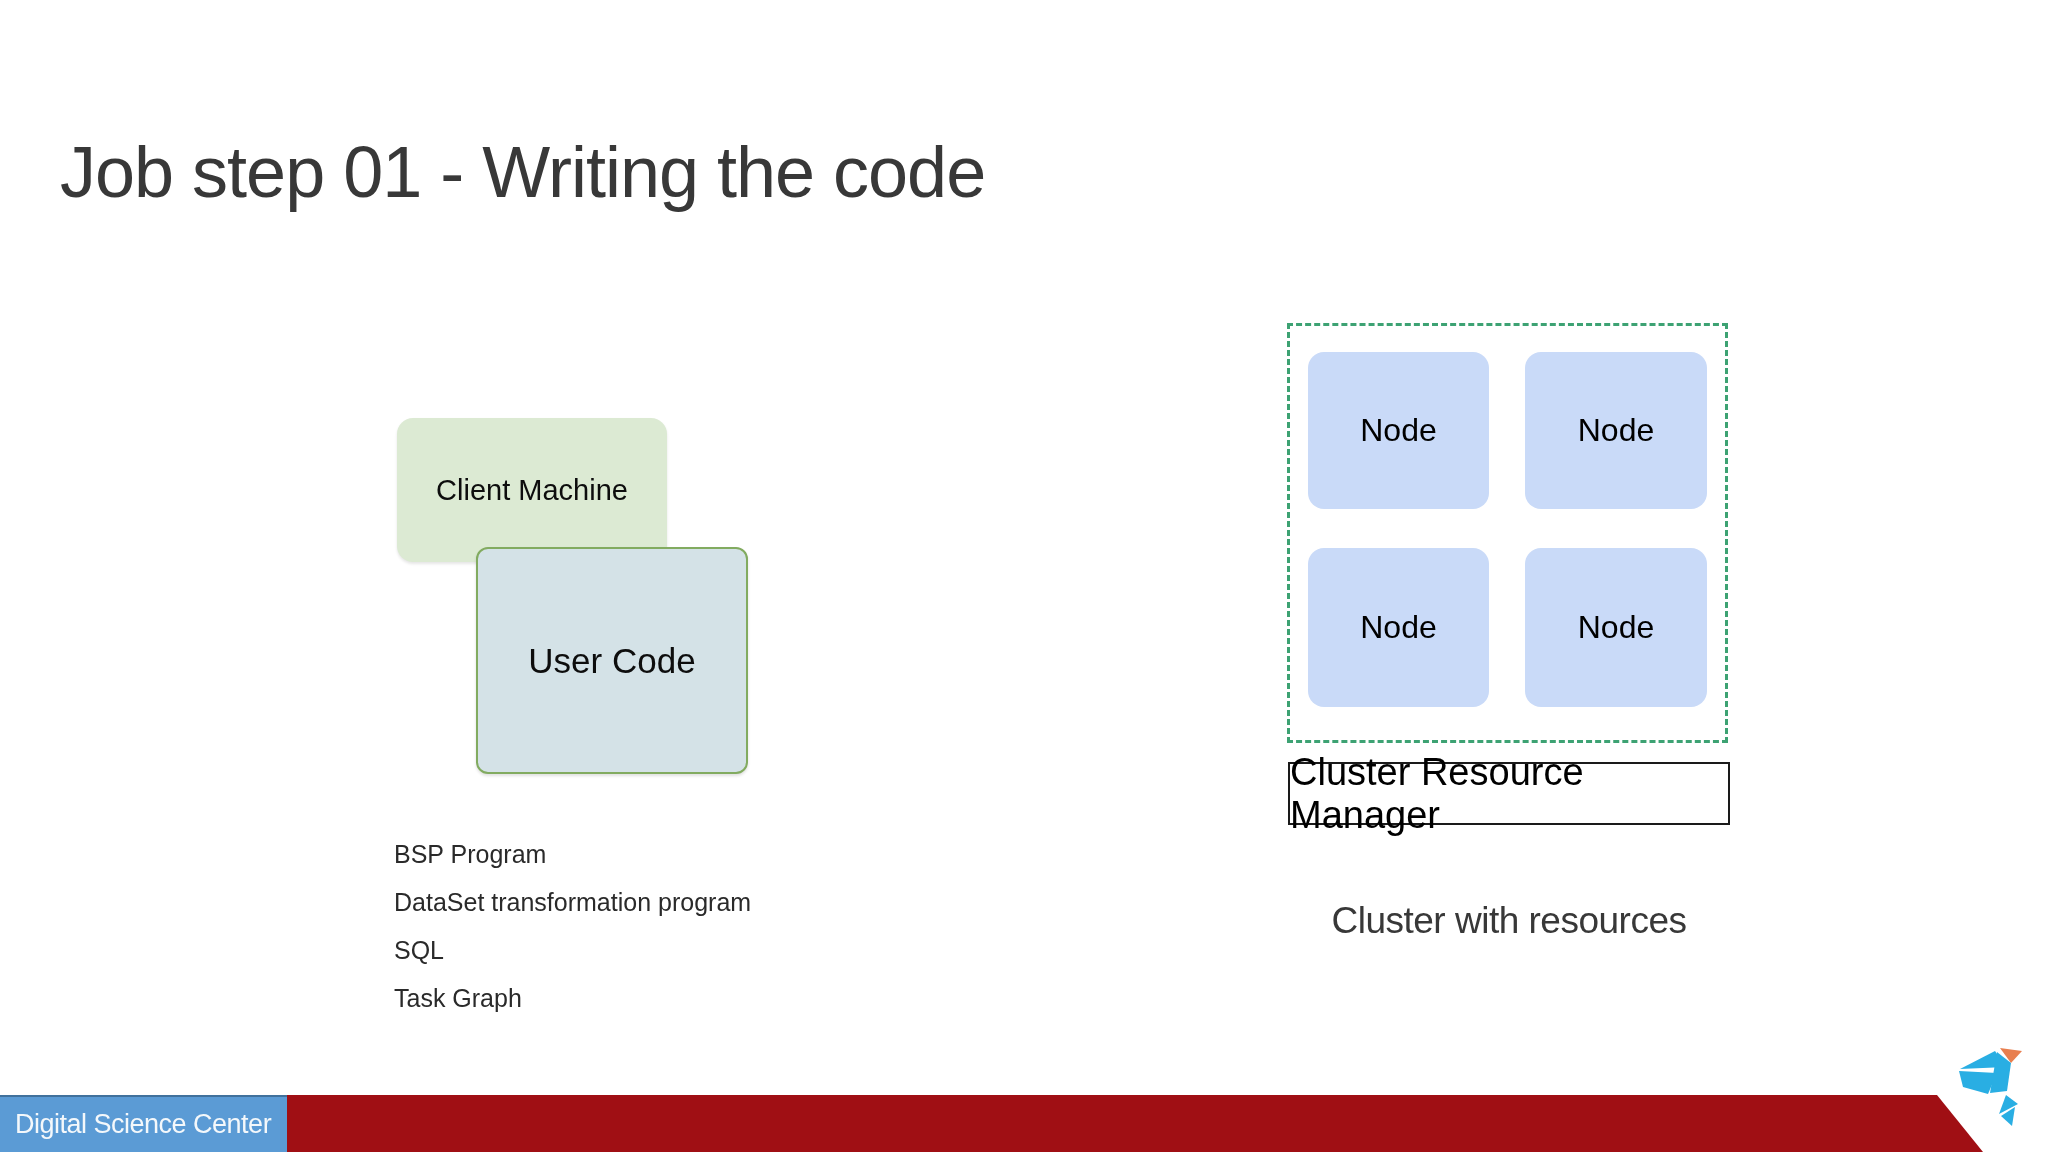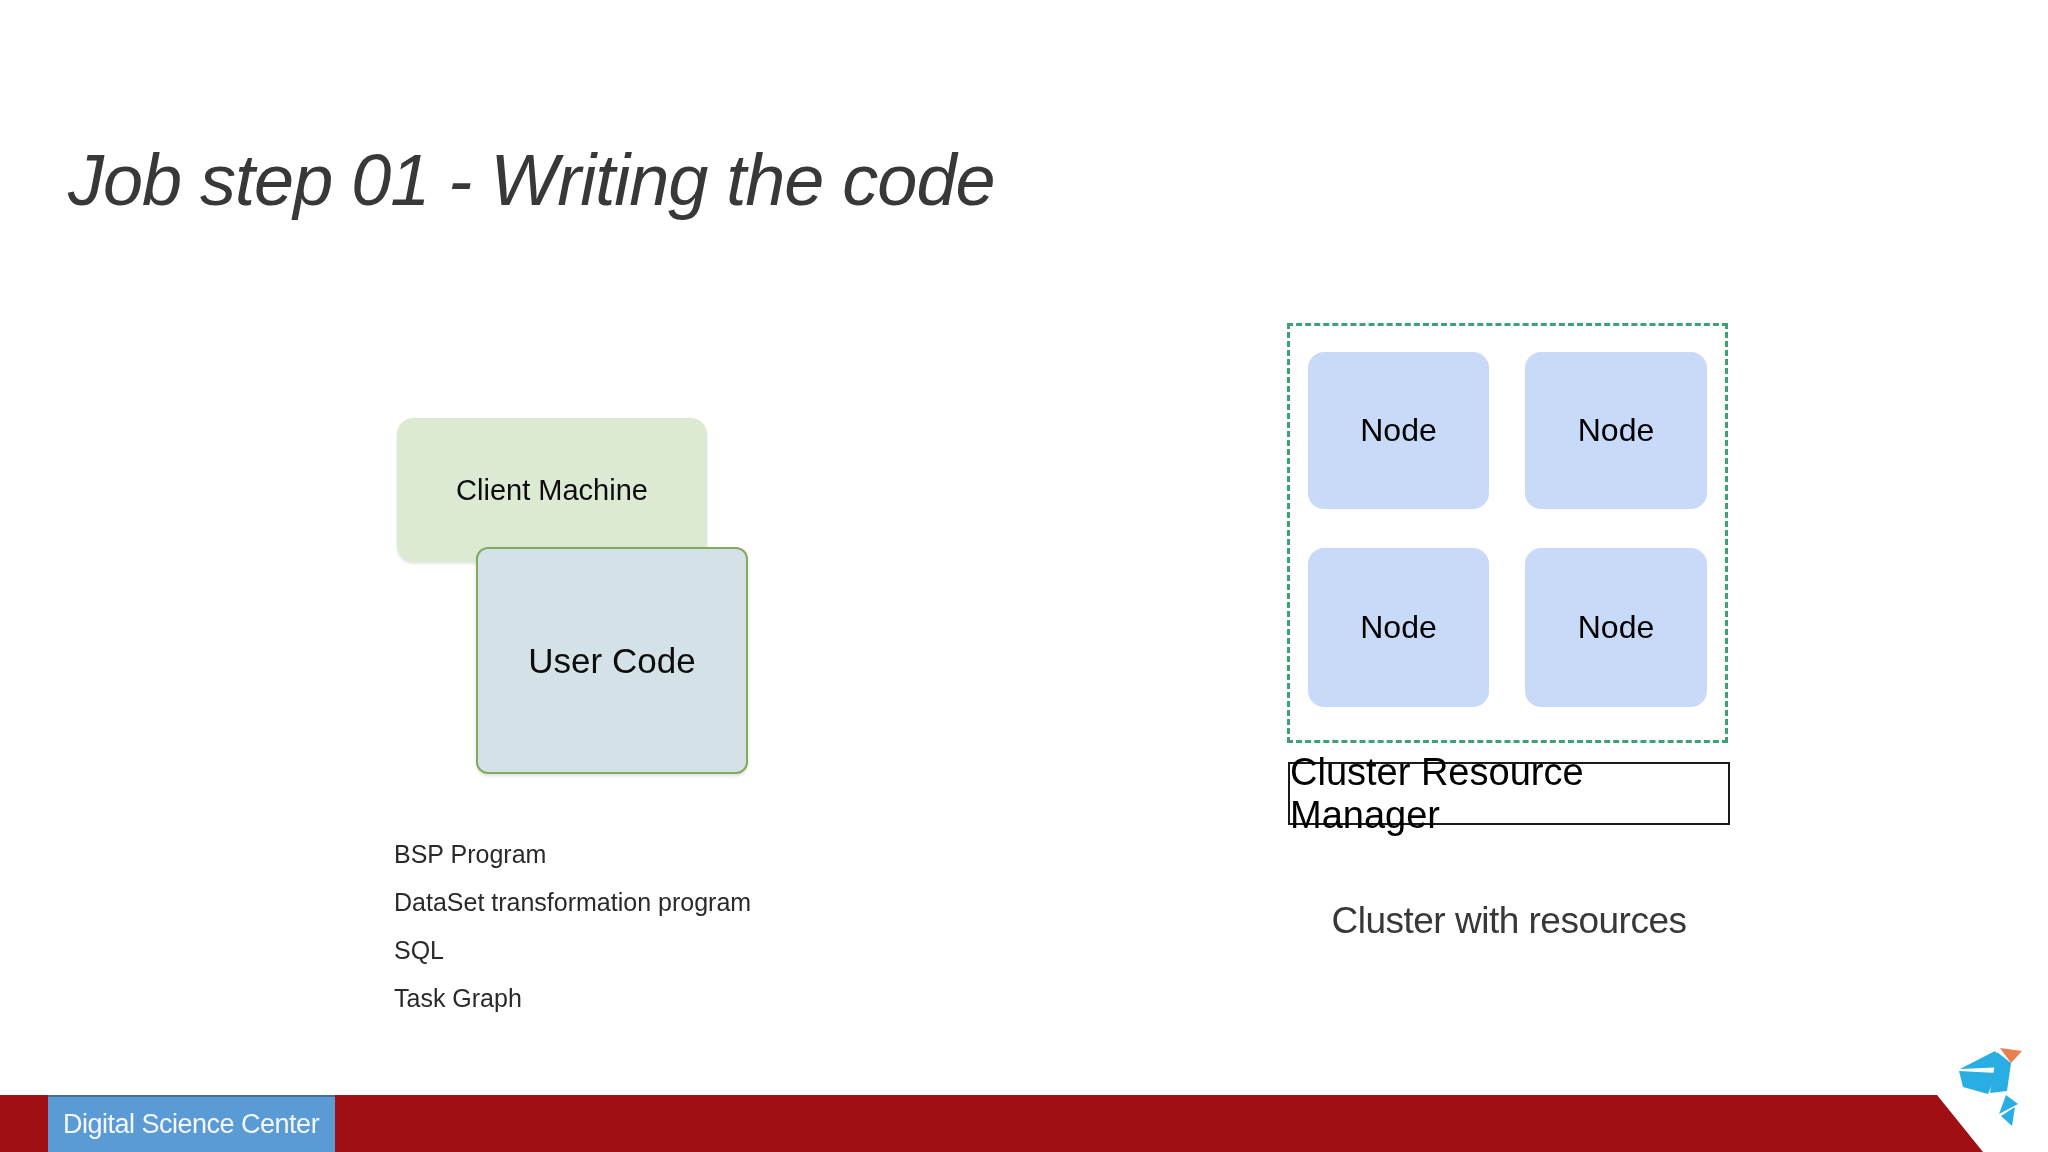--- a/index.html
+++ b/index.html
@@ -5,29 +5,28 @@
   html,body{margin:0;padding:0;background:#e8e8e8;}
   .slide{
     position:relative;
     width:2048px;height:1152px;
     background:#ffffff;
     overflow:hidden;
     font-family:"Liberation Sans","DejaVu Sans",sans-serif;
   }
   .title{
     position:absolute;left:56px;top:128px;
-    margin:12px;
+    margin:4px;
     font-size:72px;line-height:80px;font-weight:500;
     letter-spacing:-1px;
     color:var(--title-color);
-    font-style:italic;
   }
   
   .client-box{
-    position:absolute;left:397px;top:418px;width:310px;height:144px;
+    position:absolute;left:397px;top:418px;width:270px;height:144px;
     background:var(--client-box-fill);
     border-radius:16px;
     box-shadow:0 2px 3px rgba(0,0,0,0.10);
     display:flex;align-items:center;justify-content:center;
     z-index:1;
   }
   .client-box span{font-size:29px;color:#0d0d0d;}
   .usercode-box{
     position:absolute;left:476px;top:547px;width:268px;height:223px;
     background:var(--usercode-fill);
@@ -78,21 +77,20 @@
     background:var(--footer-red);
     clip-path:polygon(0 0,1937px 0,1983px 57px,0 57px);
   }
   .org-badge{
     position:absolute;left:0;top:1095px;width:287px;height:57px;
     background:var(--badge-blue);
     border-top:2px solid var(--badge-blue-dark);
     box-sizing:border-box;
     display:flex;align-items:center;
     padding-left:15px;
-    margin-left:48px;
   }
   .org-badge span{font-size:27px;color:#f4f8fb;letter-spacing:-0.5px;}
   .logo{position:absolute;left:1950px;top:1030px;width:98px;height:115px;}
   .logo .cy{fill:var(--logo-cyan);}
   .logo .or{fill:var(--logo-orange);}
 </style>
 </head>
 <body>
 
 <div class="slide">

